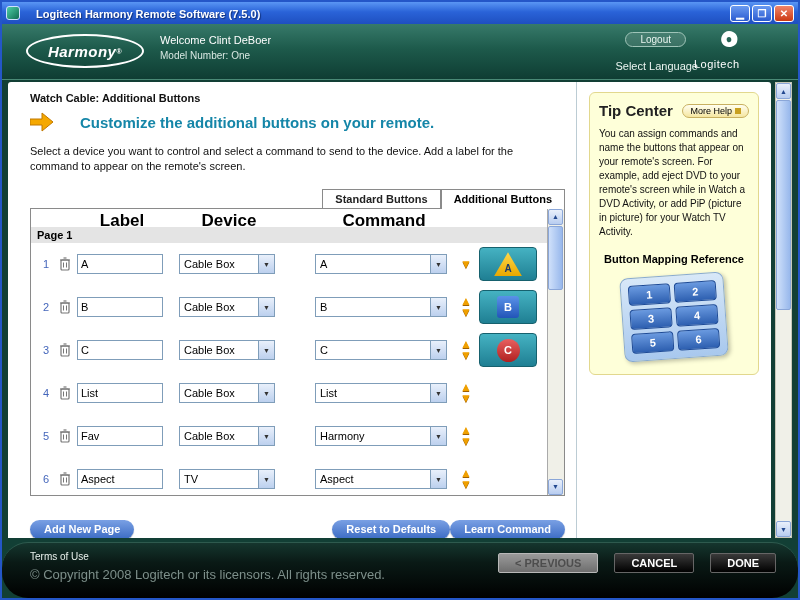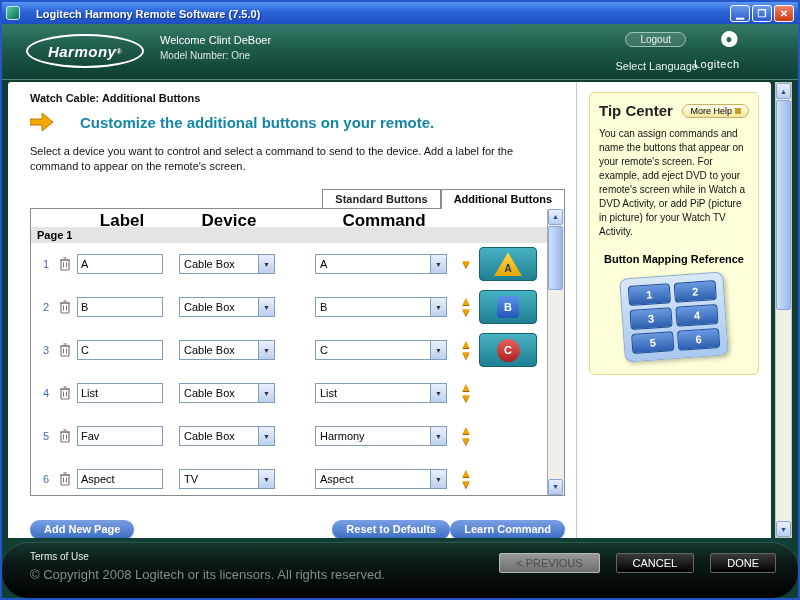--- a/index.html
+++ b/index.html
@@ -96,21 +96,21 @@
   .ref-title { font-size:11px; font-weight:bold; margin-top:14px; text-align:center; }
   .map-panel { margin:10px auto 6px; width:104px; padding:7px; border-radius:8px; background:linear-gradient(180deg,#d8e8f8,#a8c8ee); border:1px solid #88aad0; transform:rotate(-4deg); box-shadow:2px 2px 4px rgba(0,0,0,0.25); }
   .map-grid { display:grid; grid-template-columns:1fr 1fr; gap:4px; }
   .map-key { height:20px; border-radius:4px; background:linear-gradient(180deg,#6a9ae0,#2d5fb0); border:1px solid #1d4a96; color:#fff; font-size:11px; font-weight:bold; display:flex; align-items:center; justify-content:center; }
 
   
   .footer { height:56px; background:linear-gradient(180deg,#15362e 0%,#0a1a16 35%,#000 100%); border-top:1px solid #2e5a4e; position:relative; flex:0 0 auto;border-radius:26px; }
   .terms { position:absolute; left:28px; top:8px; color:#e8f0ec; font-size:10px; cursor:pointer; }
   .copyright { position:absolute; left:28px; top:24px; color:#7d8f8a; font-size:13px; }
   .footer-btns { position:absolute; right:22px; top:10px; display:flex; gap:16px; }
-  .f-btn { height:20px; font-size:11px; font-weight:normal; border-radius:2px; cursor:pointer; padding:0 16px; font-family:"Liberation Sans", sans-serif; }
+  .f-btn { height:20px; font-size:11px; font-weight:bold; border-radius:2px; cursor:pointer; padding:0 16px; font-family:"Liberation Sans", sans-serif; }
   .f-prev { background:linear-gradient(180deg,#9a9a9a,#6e6e6e); border:1px solid #b8b8b8; color:#4d4d4d; }
   .f-dark { background:linear-gradient(180deg,#3a3a3a,#000); border:1px solid #666; color:#fff; }
 
   .block-arrow { flex:0 0 auto; }
 </style>
 </head>
 <body>
 
 <div class="window">
 

